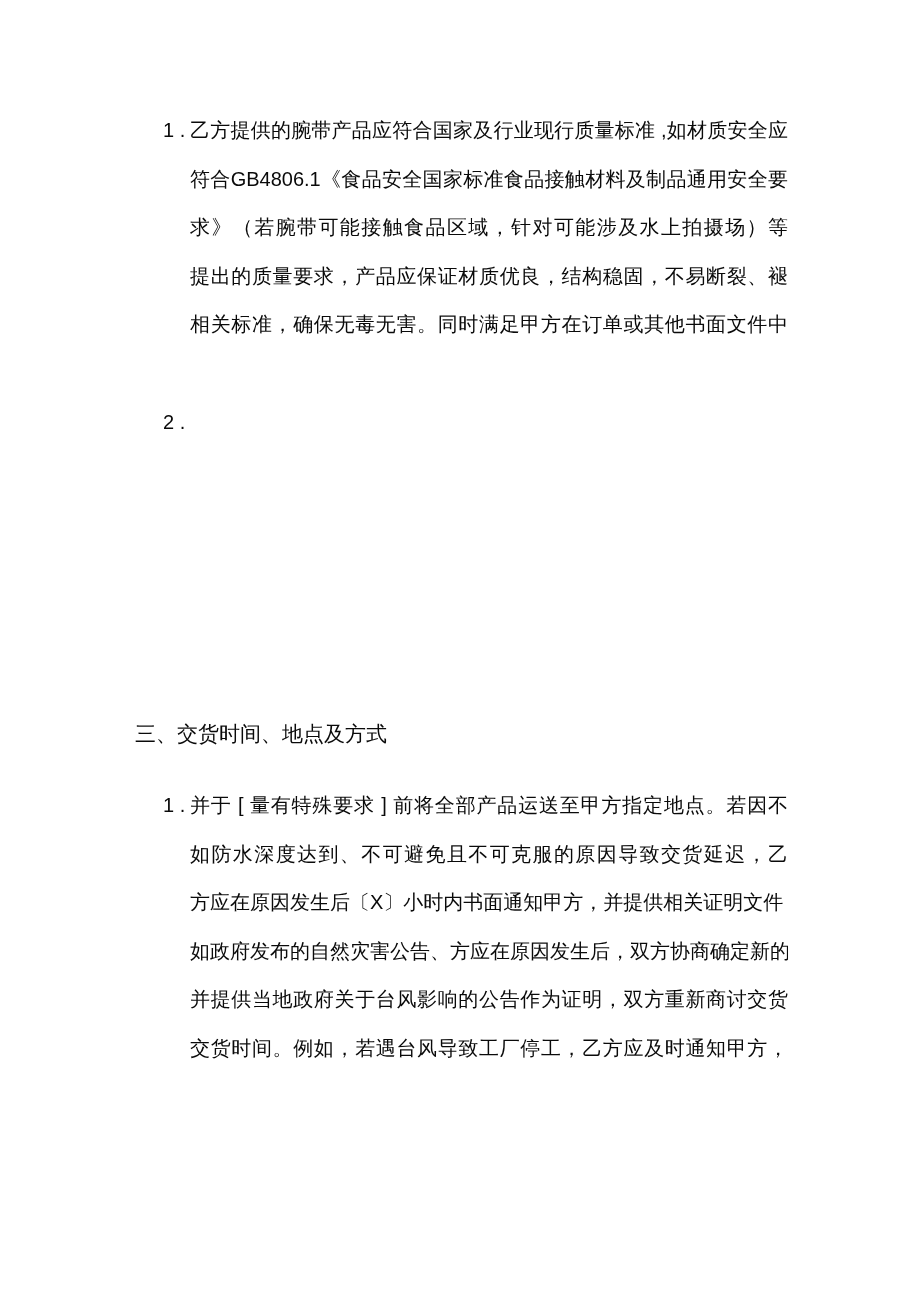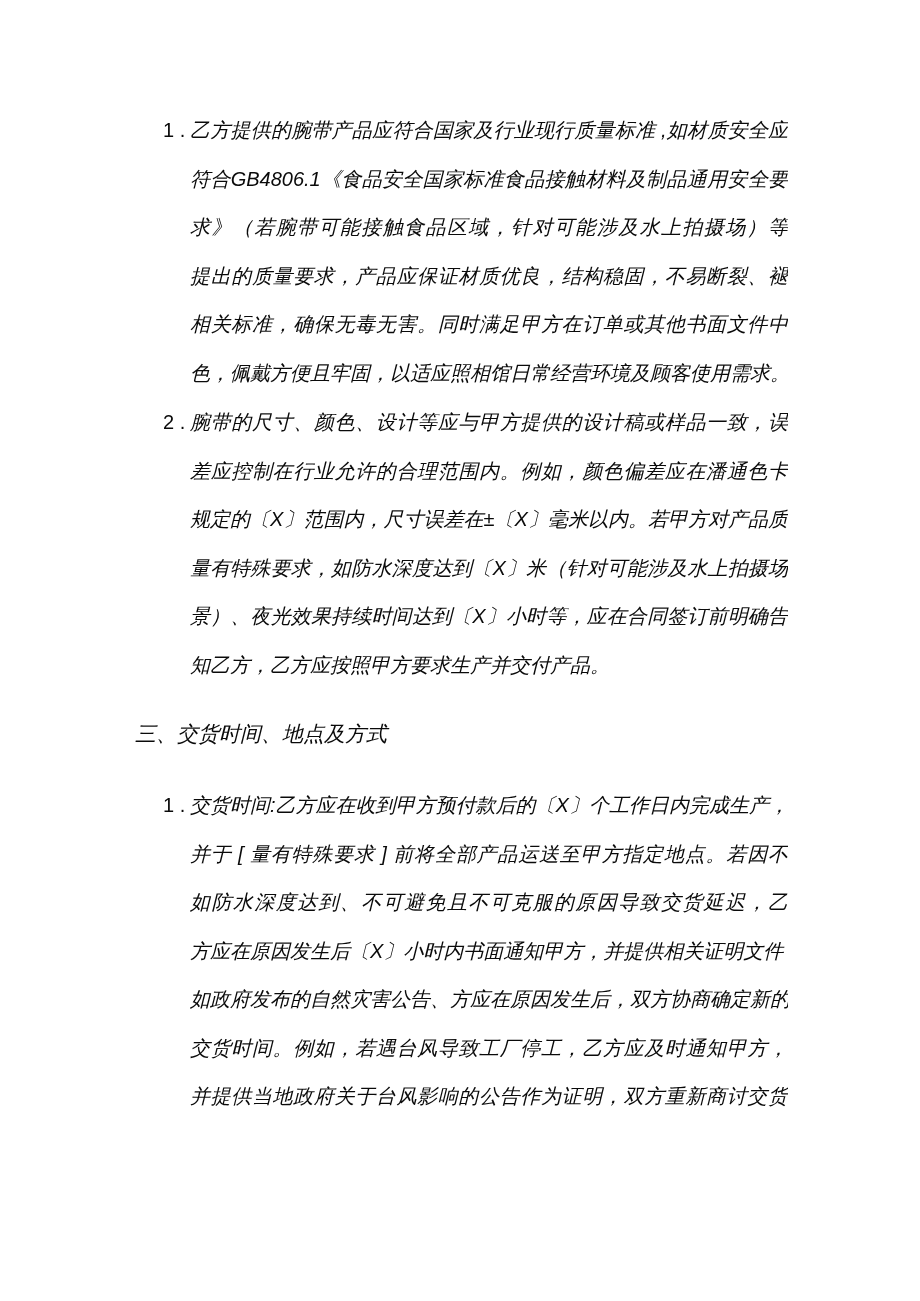--- a/index.html
+++ b/index.html
@@ -20,21 +20,20 @@
     width: 598px;
   }
   .tline {
     height: 48.5px;
     line-height: 48.5px;
     font-size: 20px;
     text-align: justify;
     text-align-last: justify;
     overflow: hidden;
     white-space: nowrap;
-    font-style: italic;
   }
   .tline.last {
     text-align-last: left;
   }
   .marker {
     position: absolute;
     left: 163px;
     width: 34px;
     height: 48.5px;
     line-height: 48.5px;
@@ -42,54 +41,43 @@
     white-space: nowrap;
   }
   .heading {
     position: absolute;
     left: 135px;
     top: 710px;
     height: 48.5px;
     line-height: 48.5px;
     font-size: 21px;
     white-space: nowrap;
-    font-style: italic;
   }
 </style>
 </head>
 <body>
 
 <div class="page">
 
   <div class="marker" style="top:106px">1 .</div>
   <div class="clause" style="top:106px">
     <div class="tline">乙方提供的腕带产品应符合国家及行业现行质量标准 ,如材质安全应</div>
     <div class="tline">符合GB4806.1《食品安全国家标准食品接触材料及制品通用安全要</div>
     <div class="tline">求》（若腕带可能接触食品区域，针对可能涉及水上拍摄场）等</div>
     <div class="tline">提出的质量要求，产品应保证材质优良，结构稳固，不易断裂、褪</div>
     <div class="tline">相关标准，确保无毒无害。同时满足甲方在订单或其他书面文件中</div>
-    <div class="tline last">色，佩戴方便且牢固，以适应照相馆日常经营环境及顾客使用需求。</div>
   </div>
 
   <div class="marker" style="top:398px">2 .</div>
-  <div class="clause" style="top:398px">
-    <div class="tline">腕带的尺寸、颜色、设计等应与甲方提供的设计稿或样品一致，误</div>
-    <div class="tline">差应控制在行业允许的合理范围内。例如，颜色偏差应在潘通色卡</div>
-    <div class="tline">规定的〔X〕范围内，尺寸误差在±〔X〕毫米以内。若甲方对产品质</div>
-    <div class="tline">量有特殊要求，如防水深度达到〔X〕米（针对可能涉及水上拍摄场</div>
-    <div class="tline">景）、夜光效果持续时间达到〔X〕小时等，应在合同签订前明确告</div>
-    <div class="tline last">知乙方，乙方应按照甲方要求生产并交付产品。</div>
-  </div>
 
   <div class="heading">三、交货时间、地点及方式</div>
 
   <div class="marker" style="top:781px">1 .</div>
   <div class="clause" style="top:781px">
-    <div class="tline">交货时间:乙方应在收到甲方预付款后的〔X〕个工作日内完成生产，</div>
     <div class="tline">并于 [ 量有特殊要求 ] 前将全部产品运送至甲方指定地点。若因不</div>
     <div class="tline">如防水深度达到、不可避免且不可克服的原因导致交货延迟，乙</div>
     <div class="tline">方应在原因发生后〔X〕小时内书面通知甲方，并提供相关证明文件，</div>
     <div class="tline">如政府发布的自然灾害公告、方应在原因发生后，双方协商确定新的</div>
+    <div class="tline">并提供当地政府关于台风影响的公告作为证明，双方重新商讨交货</div>
     <div class="tline">交货时间。例如，若遇台风导致工厂停工，乙方应及时通知甲方，</div>
-    <div class="tline">并提供当地政府关于台风影响的公告作为证明，双方重新商讨交货</div>
   </div>
 
 </div>
 
 </body></html>

